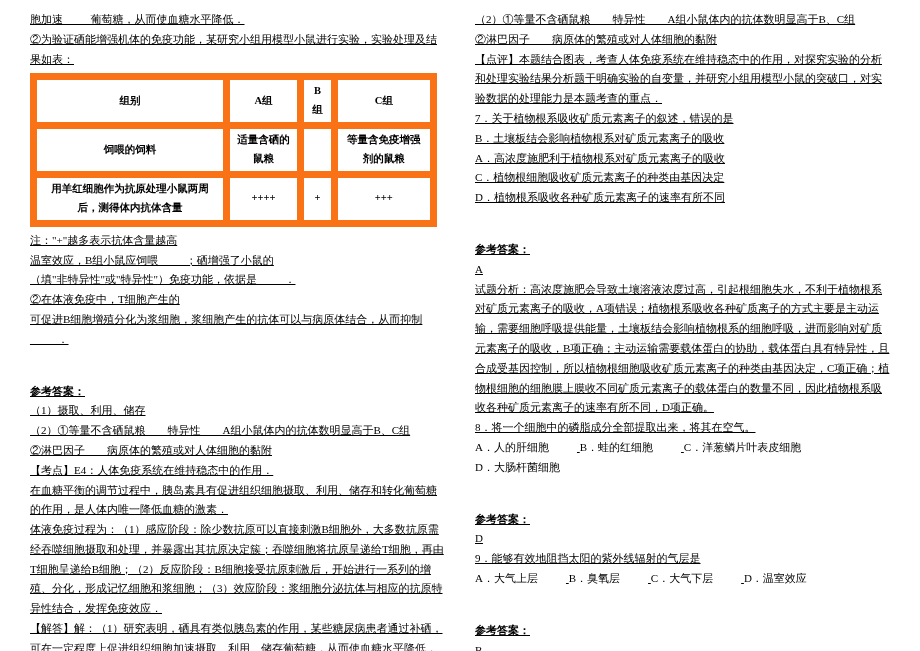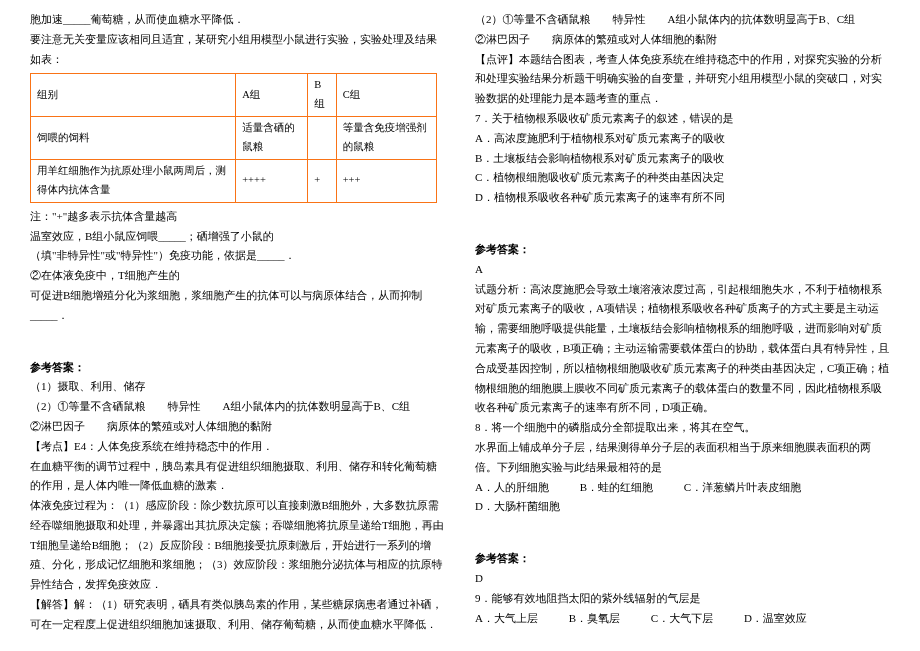--- a/index.html
+++ b/index.html
@@ -23,40 +23,41 @@
     flex: 1;
     min-width: 0;
   }
   table {
     border-collapse: collapse;
     width: 98%;
     margin: 4px 0;
     font-size: 10.5px;
   }
   th, td {
-    border: 1px solid #f97316;
+    border: 7px solid #f97316;
     padding: 2px 6px;
-    font-weight: normal;
+    text-align: center;
+    font-weight: bold;
   }
   .heading {
     font-weight: bold;
     margin-top: 32px;
   }
-  p { margin: 0; }
+  p { margin: 0; text-decoration: underline; }
   .section-gap { }
   .opts { display: block; }
   .opts span { display: inline-block; margin-right: 28px; }
 </style>
 </head>
 <body>
 
 <div class="page">
   <div class="col">
     <p>胞加速_____葡萄糖，从而使血糖水平降低．</p>
-    <p>要注意无关变量应该相同且适宜，某研究小组用模型小鼠进行实验，实验处理及结果如表：</p>
+    <p>②为验证硒能增强机体的免疫功能，某研究小组用模型小鼠进行实验，实验处理及结果如表：</p>
 
     <table>
       <tbody>
           <tr>
         <td>组别</td>
         <td>A组</td>
         <td>B组</td>
         <td>C组</td>
       </tr>
       <tr>
@@ -91,30 +92,29 @@
     <p>【解答】解：（1）研究表明，硒具有类似胰岛素的作用，某些糖尿病患者通过补硒，可在一定程度上促进组织细胞加速摄取、利用、储存葡萄糖，从而使血糖水平降低．</p>
 
   </div>
 
   <div class="col">
     <p>（2）①等量不含硒鼠粮　　特异性　　A组小鼠体内的抗体数明显高于B、C组</p>
     <p>②淋巴因子　　病原体的繁殖或对人体细胞的黏附</p>
     <p>【点评】本题结合图表，考查人体免疫系统在维持稳态中的作用，对探究实验的分析和处理实验结果分析题干明确实验的自变量，并研究小组用模型小鼠的突破口，对实验数据的处理能力是本题考查的重点．</p>
 
     <p class="section-gap">7．关于植物根系吸收矿质元素离子的叙述，错误的是</p>
+    <p>B．土壤板结会影响植物根系对矿质元素离子的吸收</p>
     <p>A．高浓度施肥利于植物根系对矿质元素离子的吸收</p>
-    <p>B．土壤板结会影响植物根系对矿质元素离子的吸收</p>
     <p>C．植物根细胞吸收矿质元素离子的种类由基因决定</p>
     <p>D．植物根系吸收各种矿质元素离子的速率有所不同</p>
     <p class="heading">参考答案：</p>
     <p>A</p>
     <p>试题分析：高浓度施肥会导致土壤溶液浓度过高，引起根细胞失水，不利于植物根系对矿质元素离子的吸收，A项错误；植物根系吸收各种矿质离子的方式主要是主动运输，需要细胞呼吸提供能量，土壤板结会影响植物根系的细胞呼吸，进而影响对矿质元素离子的吸收，B项正确；主动运输需要载体蛋白的协助，载体蛋白具有特异性，且合成受基因控制，所以植物根细胞吸收矿质元素离子的种类由基因决定，C项正确；植物根细胞的细胞膜上膜收不同矿质元素离子的载体蛋白的数量不同，因此植物根系吸收各种矿质元素离子的速率有所不同，D项正确。</p>
 
     <p>8．将一个细胞中的磷脂成分全部提取出来，将其在空气。</p>
-    <p>水界面上铺成单分子层，结果测得单分子层的表面积相当于原来细胞膜表面积的两倍。下列细胞实验与此结果最相符的是</p>
     <p class="opts">
       <span>A．人的肝细胞</span>
       <span>B．蛙的红细胞</span>
       <span>C．洋葱鳞片叶表皮细胞</span>
       <span>D．大肠杆菌细胞</span>
     </p>
     <p class="heading">参考答案：</p>
     <p>D</p>
 
     <p class="section-gap">9．能够有效地阻挡太阳的紫外线辐射的气层是</p>

